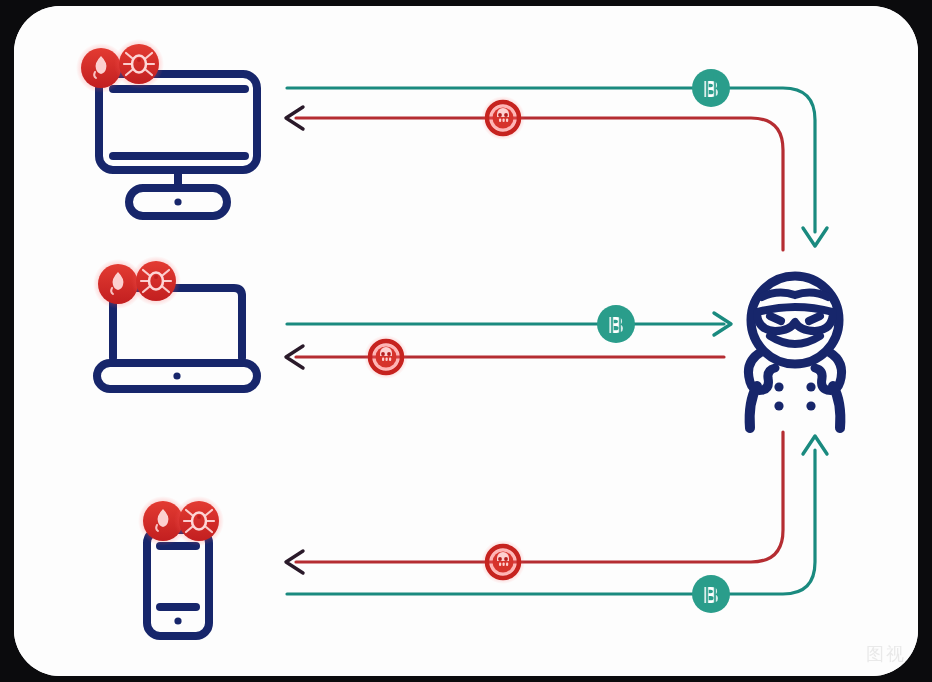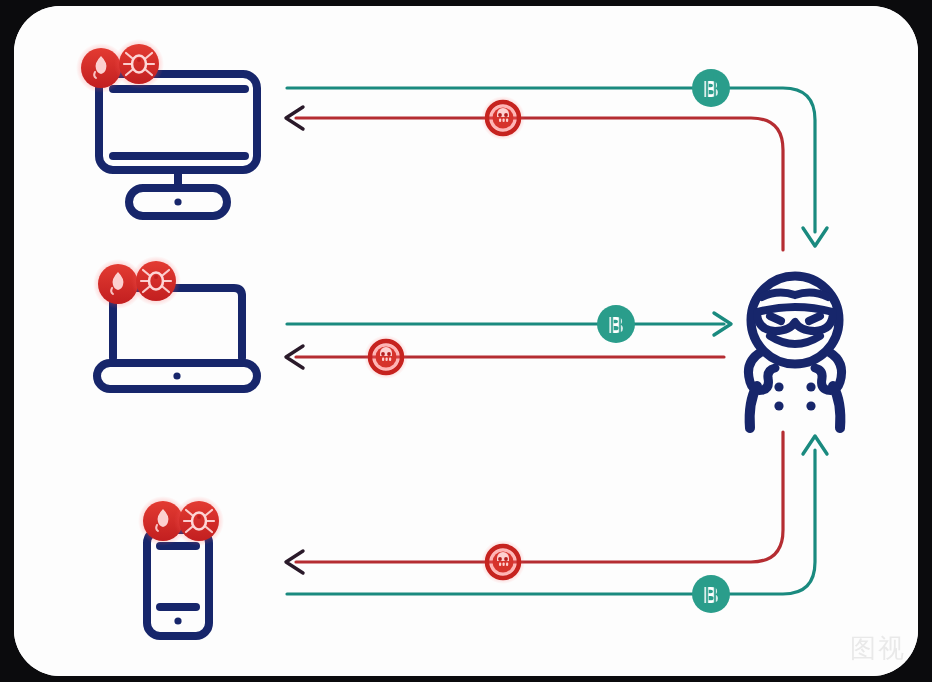--- a/index.html
+++ b/index.html
@@ -15,21 +15,21 @@
     left:14px;top:6px;
     width:904px;height:670px;
     background:#fdfdfd;
     border-radius:46px;
     overflow:hidden;
   }
   #canvas{position:absolute;left:0;top:0;width:932px;height:682px;}
   .wm{
     position:absolute;
     right:26px;bottom:16px;
-    font-size:26px;
+    font-size:18px;
     letter-spacing:2px;
     color:rgba(130,130,130,0.16);
     font-family:"DejaVu Sans",sans-serif;
     user-select:none;
     white-space:nowrap;
   }
 </style>
 </head>
 <body>
 

